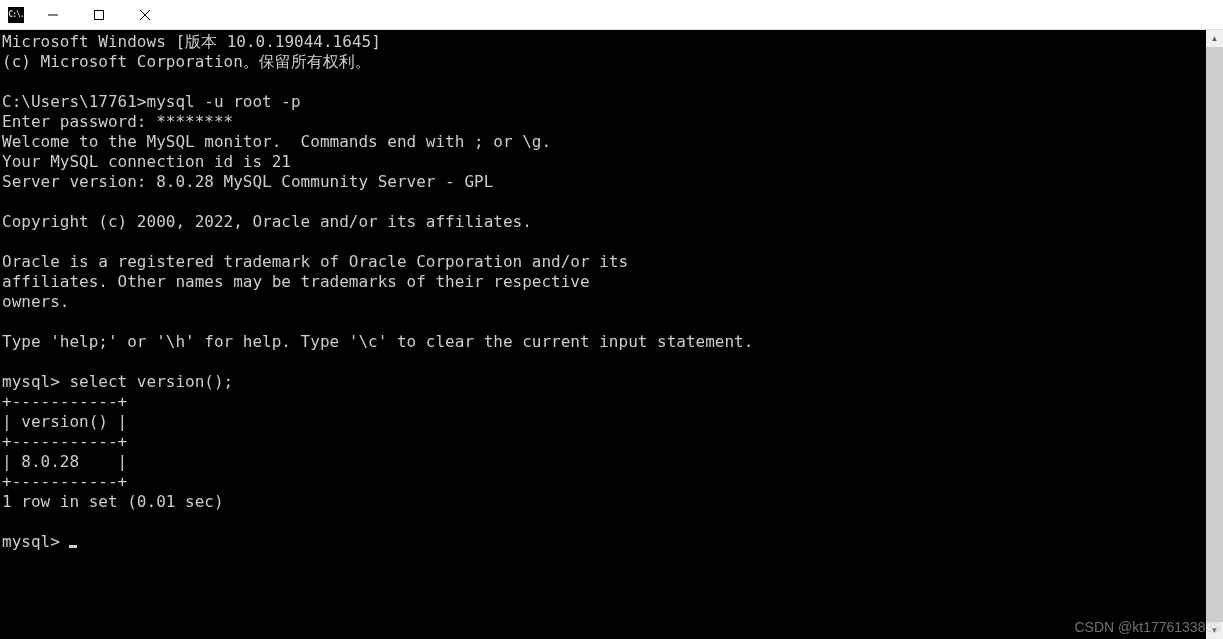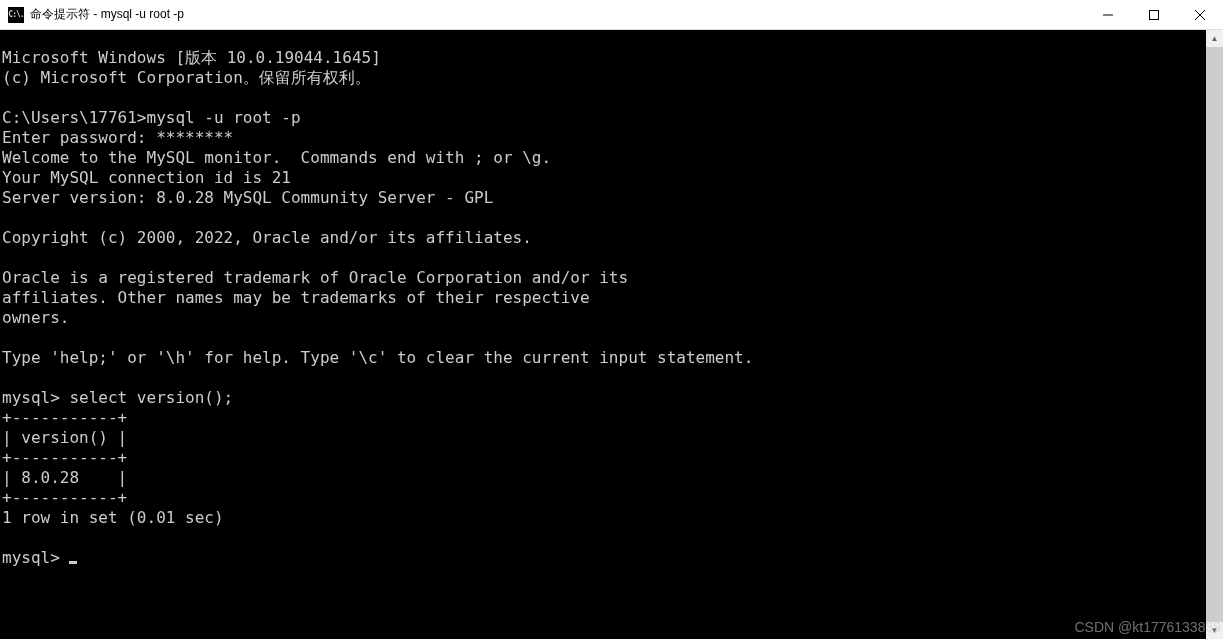--- a/index.html
+++ b/index.html
@@ -57,21 +57,21 @@
       background: #000;
     }
     .terminal {
       width: calc(100% - 17px);
       height: 100%;
       background: #000;
       color: #ccc;
       font-family: "NSimSun", "SimSun", "Consolas", monospace;
       font-size: 16px;
       line-height: 20px;
-      padding: 18px 0 0 2px;
+      padding: 2px 0 0 2px;
       white-space: pre;
       overflow: hidden;
     }
     .scrollbar {
       position: absolute;
       right: 0;
       top: 0;
       width: 17px;
       height: 100%;
       background: #f0f0f0;
@@ -115,21 +115,20 @@
       background: #ccc;
       vertical-align: baseline;
       margin-bottom: -1px;
     }
   </style>
 </head>
 <body>
 
 <div class="titlebar">
   <span class="titlebar-icon">C:\.</span>
-  <span class="titlebar-text">命令提示符 - mysql   -u root -p</span>
   <div class="win-controls">
     <div class="win-btn">
       <svg viewBox="0 0 10 10">
           <line x1="0" y1="5" x2="10" y2="5" stroke="currentColor" stroke-width="1"></line>
         </svg>
     </div>
     <div class="win-btn">
       <svg viewBox="0 0 10 10">
           <rect x="0.5" y="0.5" width="9" height="9" fill="none" stroke="currentColor" stroke-width="1"></rect>
         </svg>

